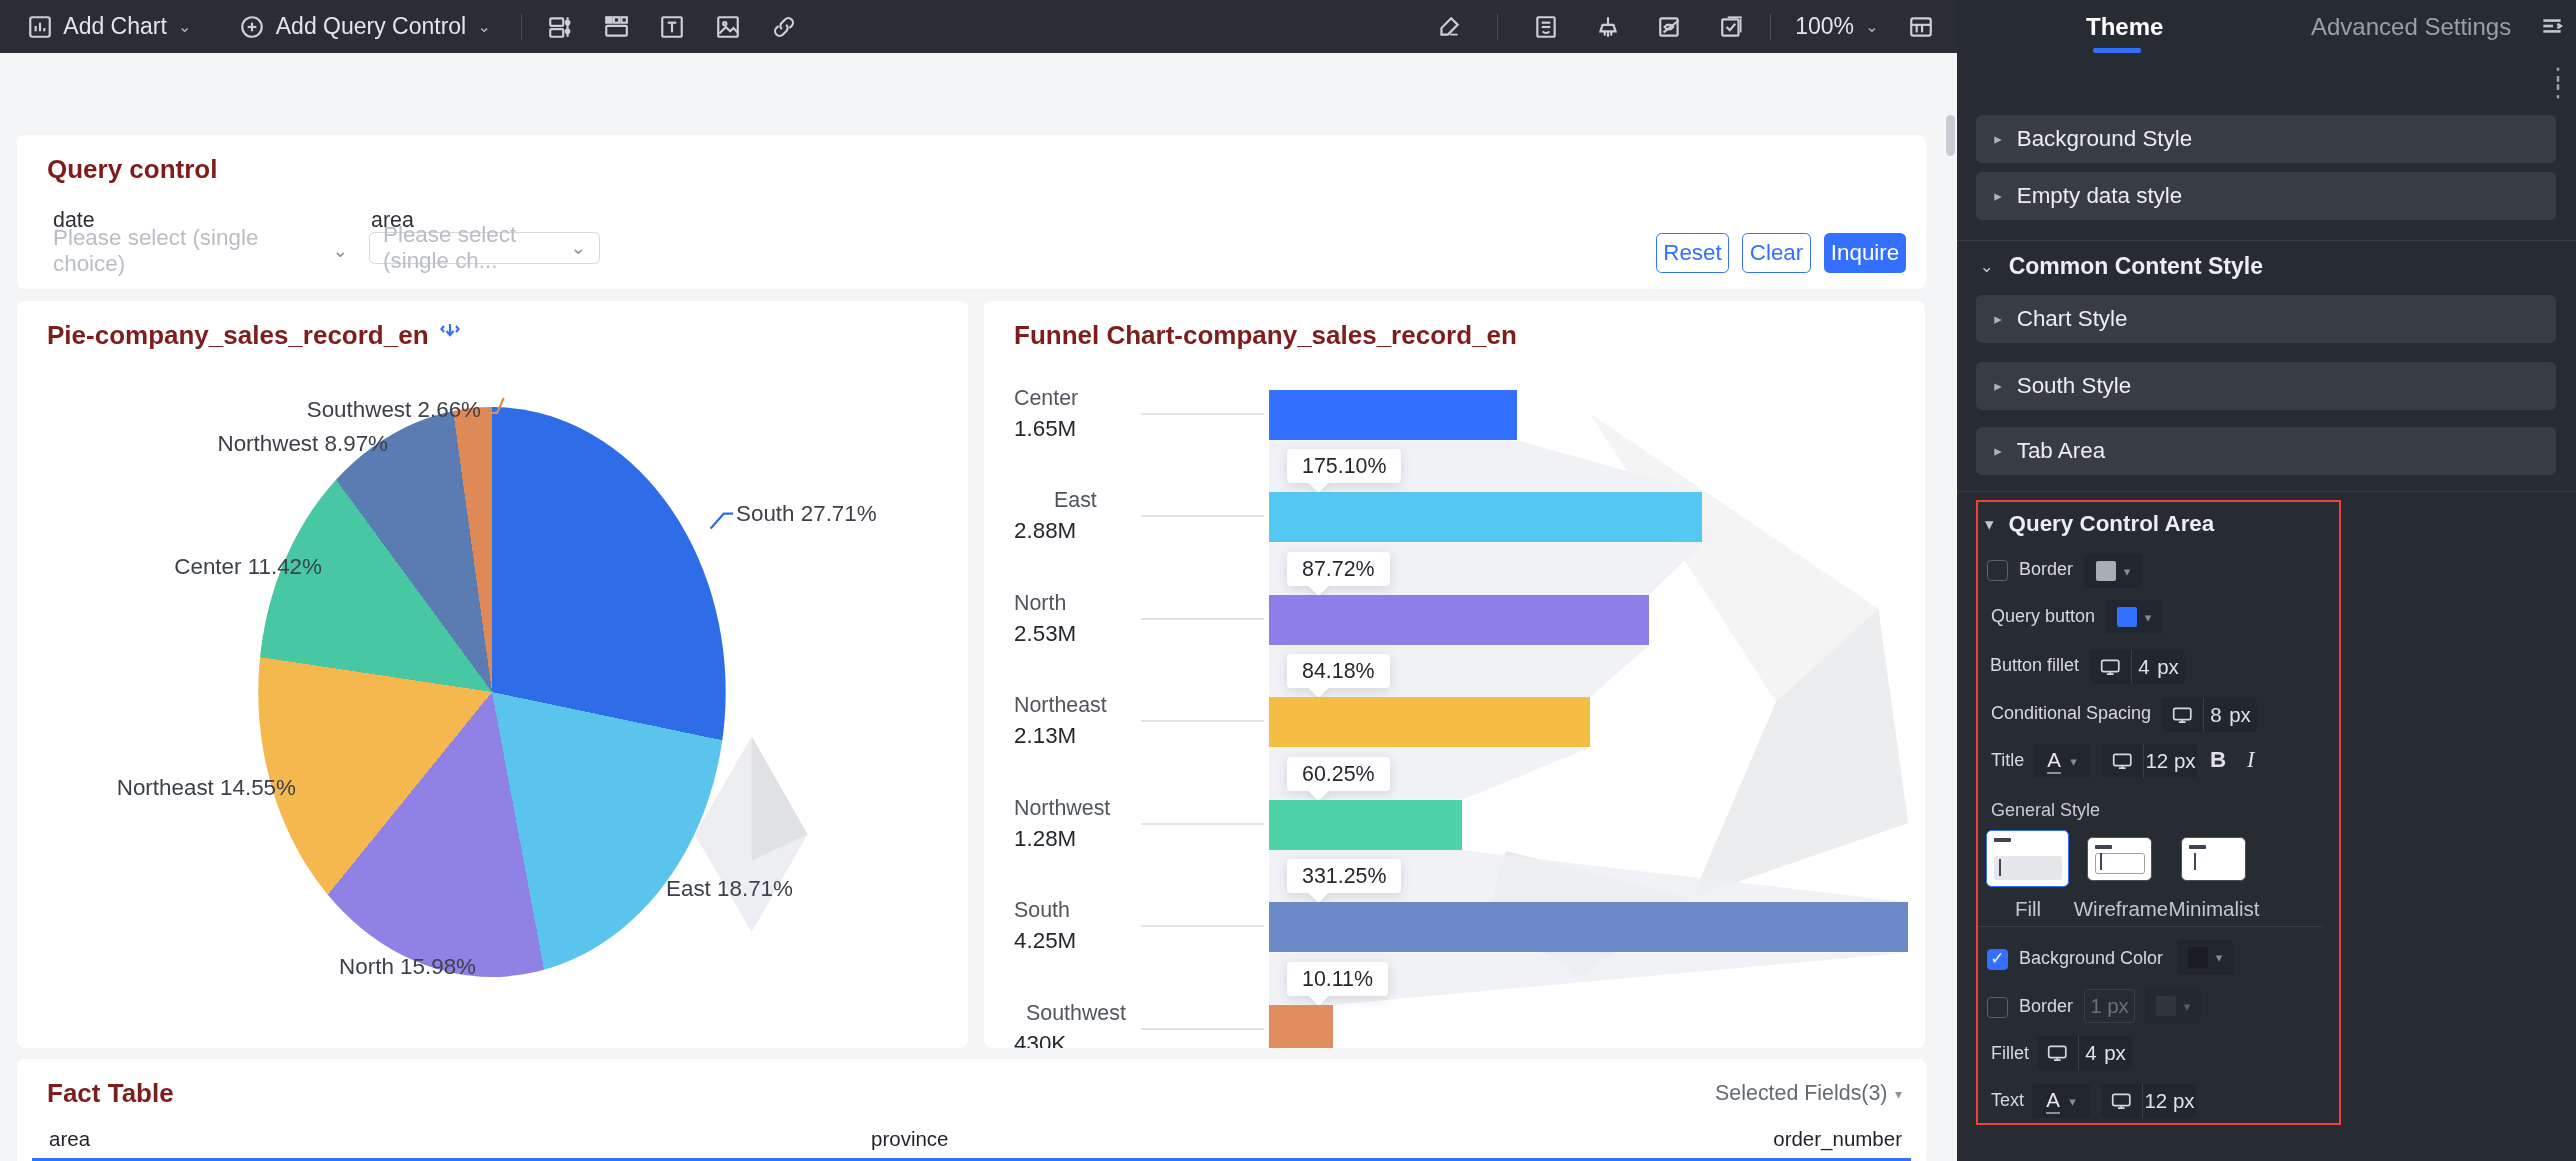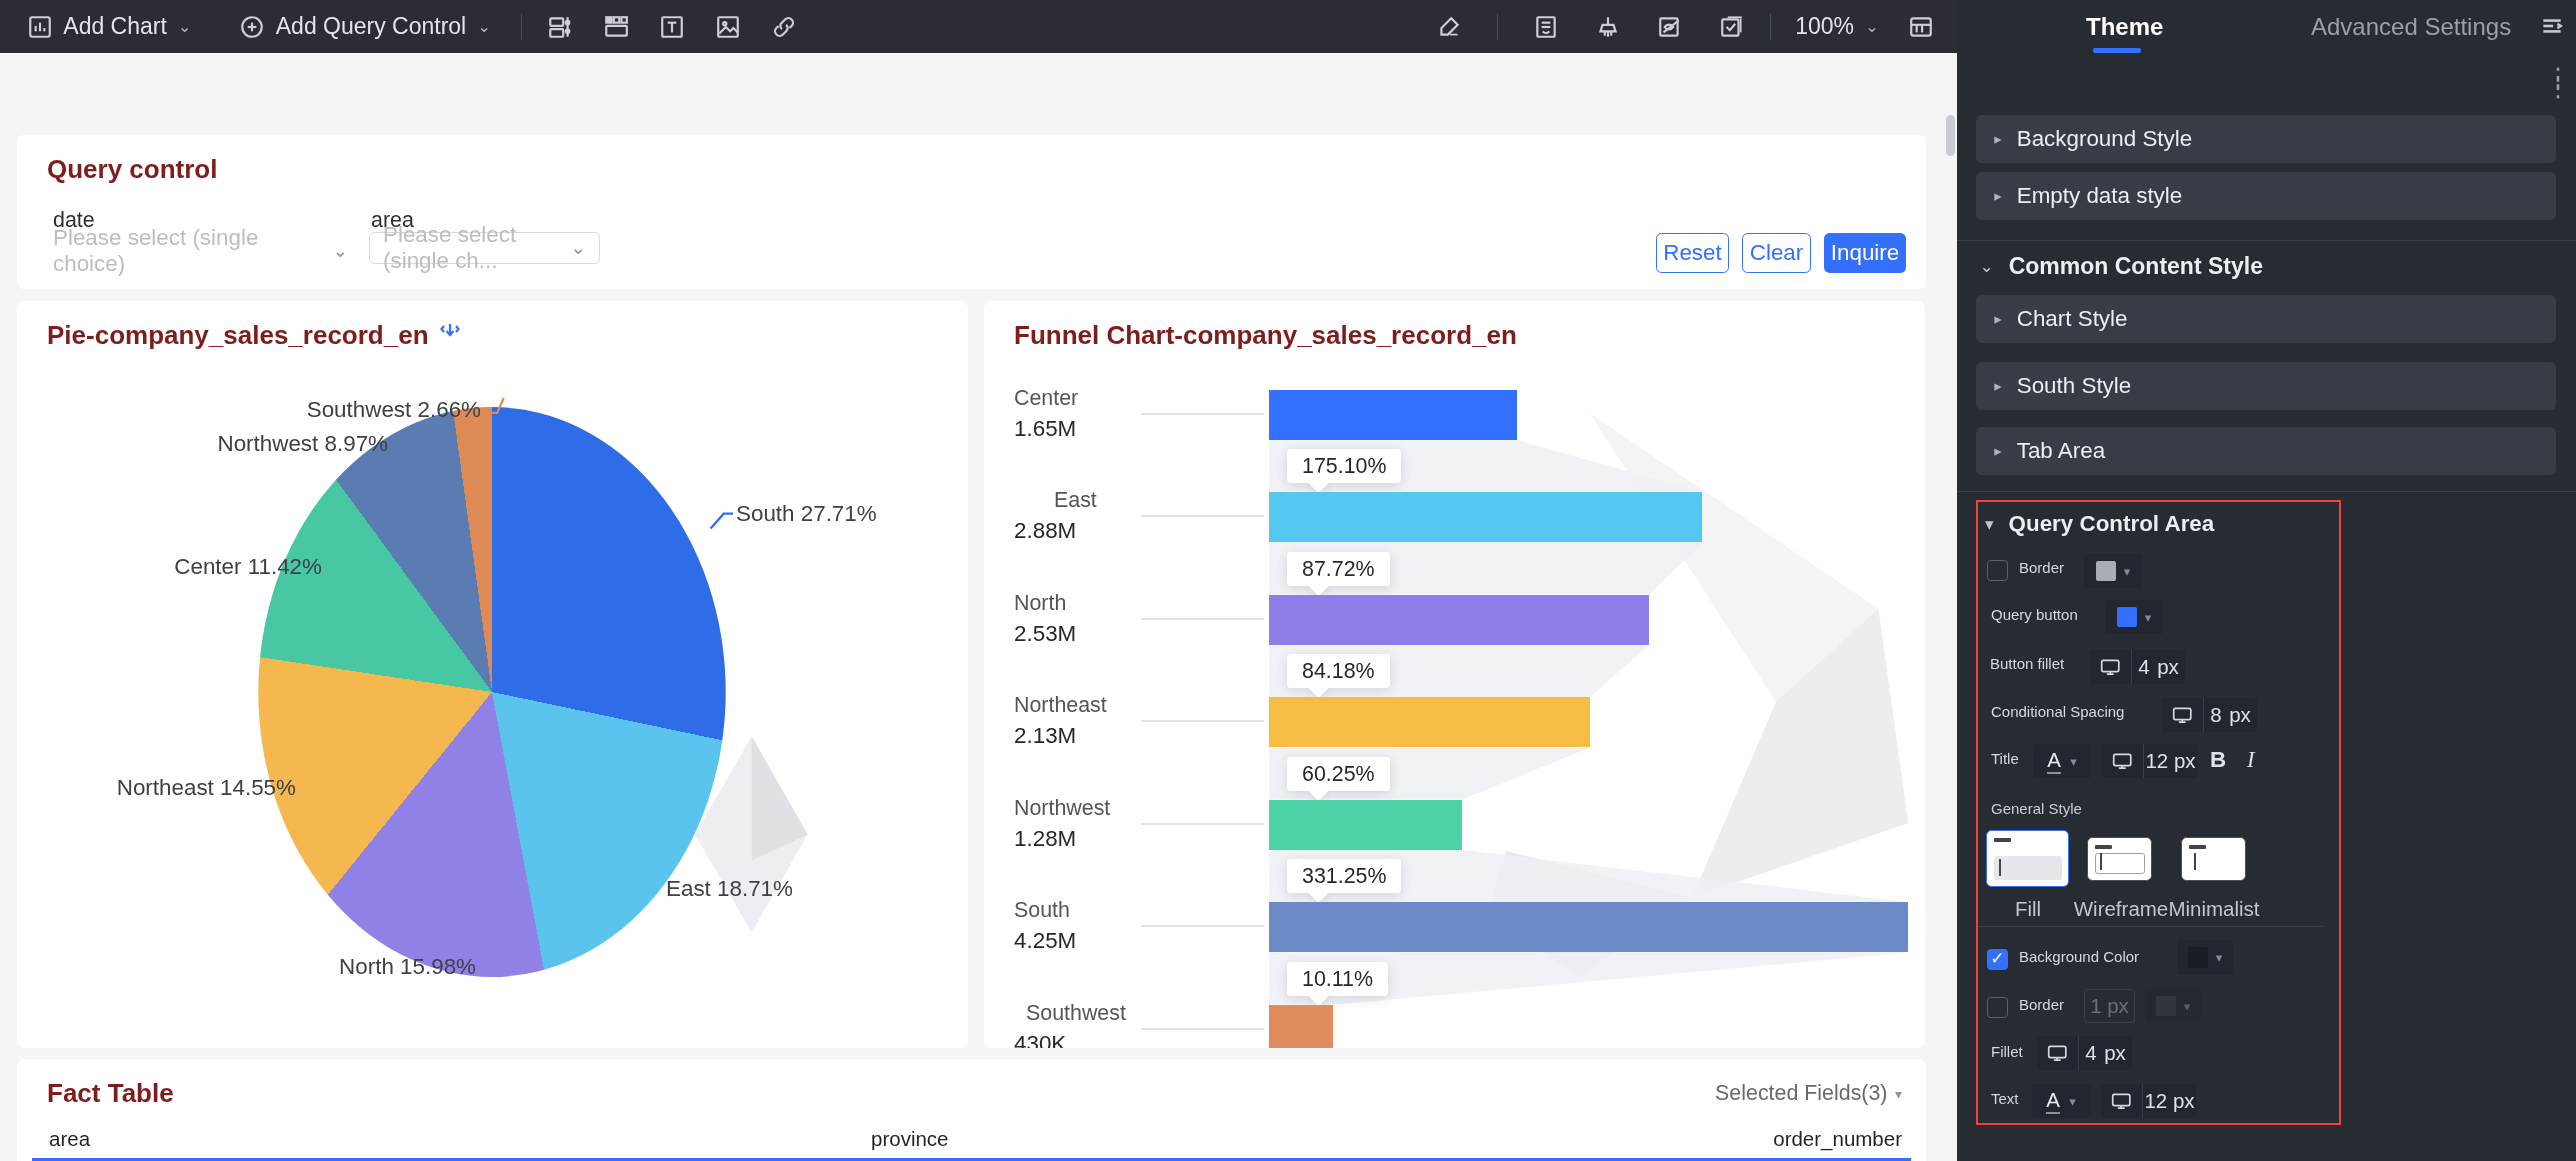--- a/index.html
+++ b/index.html
@@ -57,21 +57,21 @@
   .search-text{font-size:22.4px;color:#7b818b;}
   .kebab{position:absolute;left:589px;top:71px;color:#9ea3ab;font-size:24px;letter-spacing:0;line-height:11.2px;text-align:center;width:13px;cursor:pointer;}
   .sb-card{position:absolute;left:18.6px;width:580px;height:48px;background:#373c45;border-radius:5.6px;display:flex;align-items:center;padding-left:18.6px;box-sizing:border-box;gap:15px;cursor:pointer;}
   .sb-card .caret{color:#aeb3bb;font-size:15px;}
   .sb-card .lbl{color:#eceef1;font-size:22.4px;}
   .sb-divider{position:absolute;left:0;width:619px;height:0.9px;background:#383d46;}
   .sec-header{position:absolute;display:flex;align-items:center;gap:15px;cursor:pointer;}
   .sec-header .chev{color:#c3c7ce;font-size:17px;}
   .sec-header .t{color:#eceef1;font-size:23px;font-weight:bold;}
   .red-box{position:absolute;left:18.6px;top:500px;width:365px;height:625px;border:2.8px solid #f2403a;box-sizing:border-box;pointer-events:none;}
-  .row-label{position:absolute;font-size:15px;color:#d6d9de;}
+  .row-label{position:absolute;font-size:18px;color:#d6d9de;}
   .checkbox{position:absolute;width:20.5px;height:20.5px;border:1.9px solid #5c626c;border-radius:3.7px;box-sizing:border-box;cursor:pointer;}
   .checkbox.checked{background:#3370ff;border-color:#3370ff;color:#fff;font-size:17px;line-height:17.7px;text-align:center;}
   .swatch-btn{position:absolute;background:#22262e;border-radius:3.7px;display:flex;align-items:center;justify-content:center;gap:7.5px;cursor:pointer;}
   .swatch{width:20.5px;height:20.5px;border-radius:1.9px;}
   .mini-caret{color:#868b94;font-size:13px;}
   .sizectl{position:absolute;background:#22262e;border-radius:3.7px;display:flex;align-items:center;cursor:pointer;}
   .sizectl .seg1{width:41px;display:flex;align-items:center;justify-content:center;border-right:0.9px solid #3a3f49;height:100%;}
   .sizectl svg{width:20.5px;height:18.6px;stroke:#d6d9de;fill:none;stroke-width:2;}
   .sizectl .seg2{flex:1;display:flex;align-items:center;justify-content:center;gap:7.5px;color:#dfe2e6;font-size:20.5px;}
   .a-btn{position:absolute;background:#22262e;border-radius:3.7px;display:flex;align-items:center;justify-content:center;gap:9.3px;cursor:pointer;}

